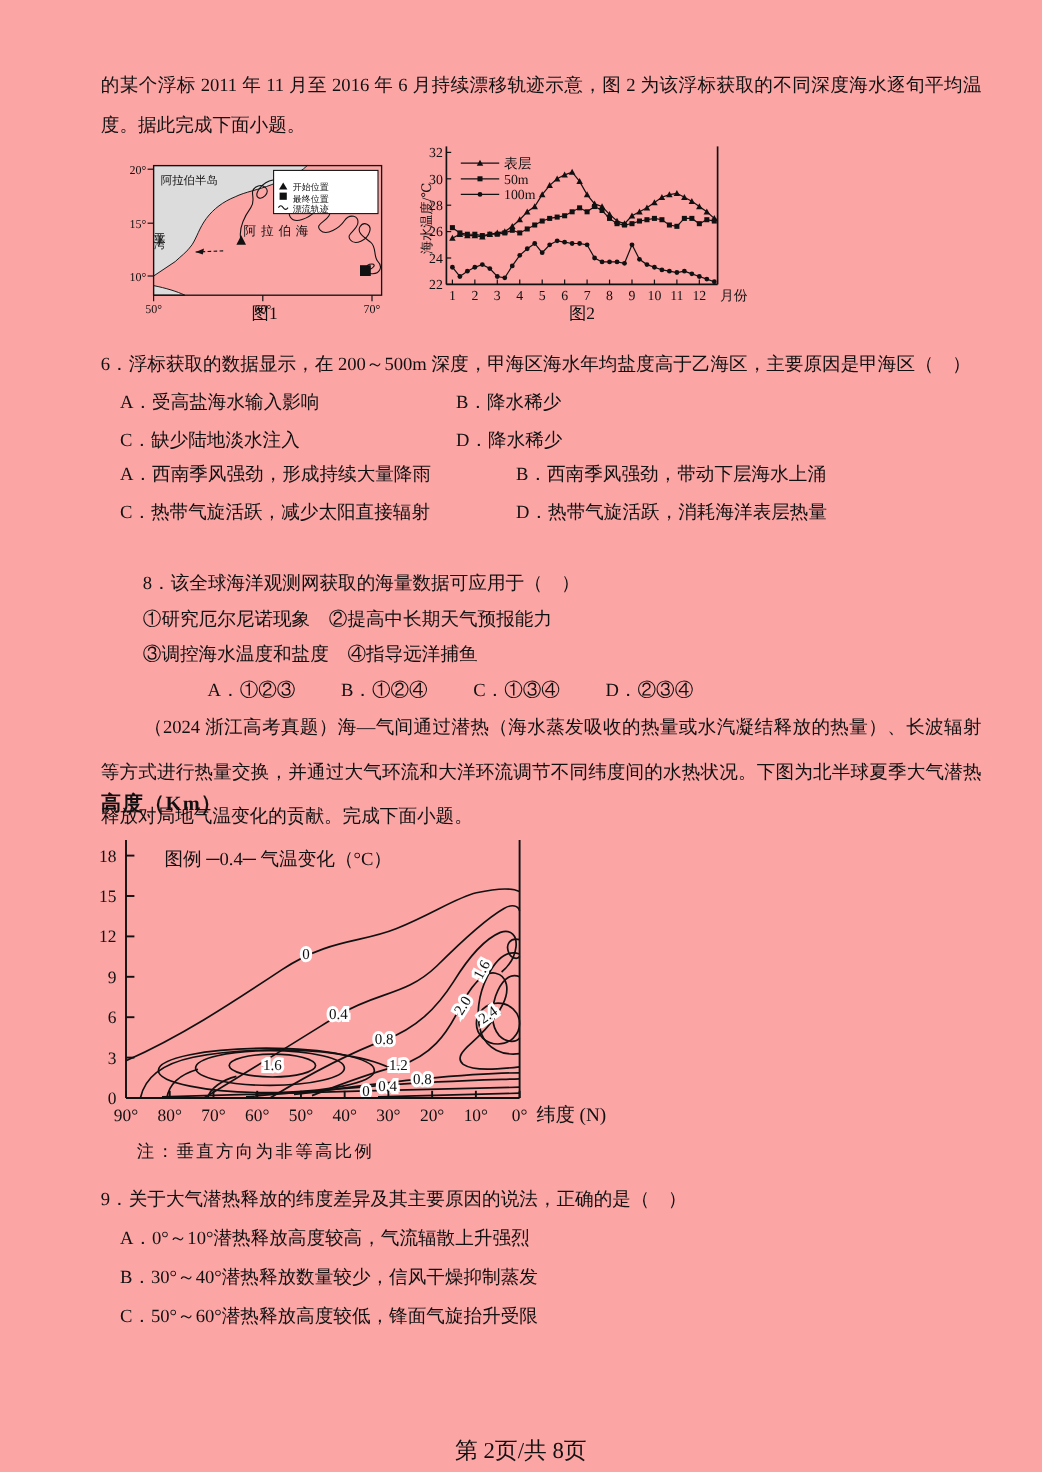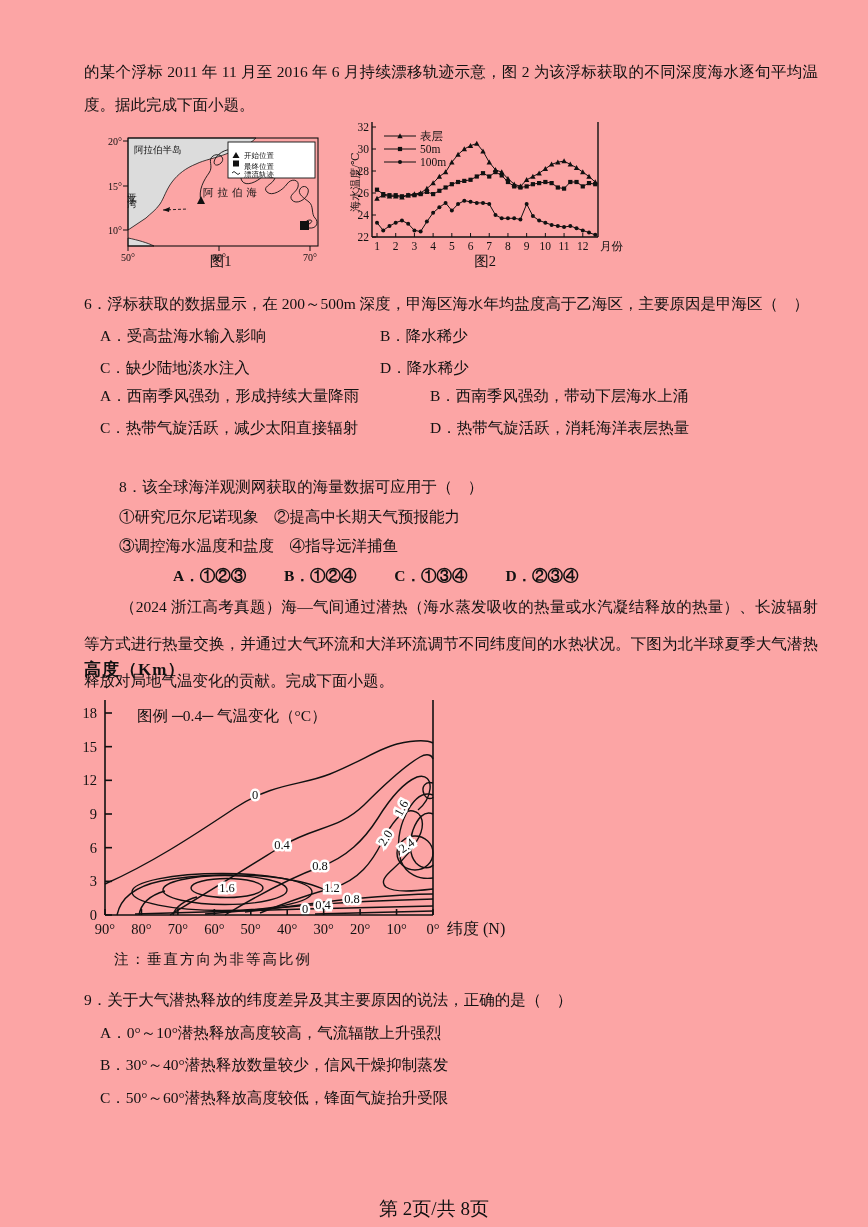--- a/index.html
+++ b/index.html
@@ -12,21 +12,21 @@
   .optrow{display:flex;}
   .opt{white-space:nowrap;}
   .q6{left:84px;top:288px;width:740px;line-height:32px;}
   .q6 .optrow .opt:first-child{width:280px;}
   .q6 .optrow{padding-left:16px;}
   .q7{left:84px;top:380px;width:740px;line-height:32px;}
   .q7 .optrow .opt:first-child{width:330px;}
   .q7 .optrow{padding-left:16px;}
   .q8{left:84px;top:472px;width:740px;line-height:29.5px;margin-left:35px;}
   .q8 .answers{padding-left:54px;}
-  .q8 .answers .opt{display:inline-block;margin-right:34px;font-weight:bold;}
+  .q8 .answers .opt{display:inline-block;margin-right:34px;}
   .q9{left:84px;top:984px;width:740px;line-height:32.5px;}
   .q9 .opt{padding-left:16px;}
   .caption{position:absolute;top:252px;font-size:14.5px;text-align:center;}
   .cap1{left:108px;width:225px;}
   .cap2{left:352px;width:266px;}
   .hlabel{position:absolute;left:84px;top:658px;font-size:17px;font-weight:bold;letter-spacing:1px;}
   .note{position:absolute;left:114px;top:950px;font-size:14.5px;letter-spacing:2px;}
   .footer{position:absolute;left:0;top:1196px;width:868px;text-align:center;font-size:19px;}
   svg{position:absolute;overflow:visible;}
   svg text{font-family:"Liberation Serif","DejaVu Serif",serif;fill:#111;}

